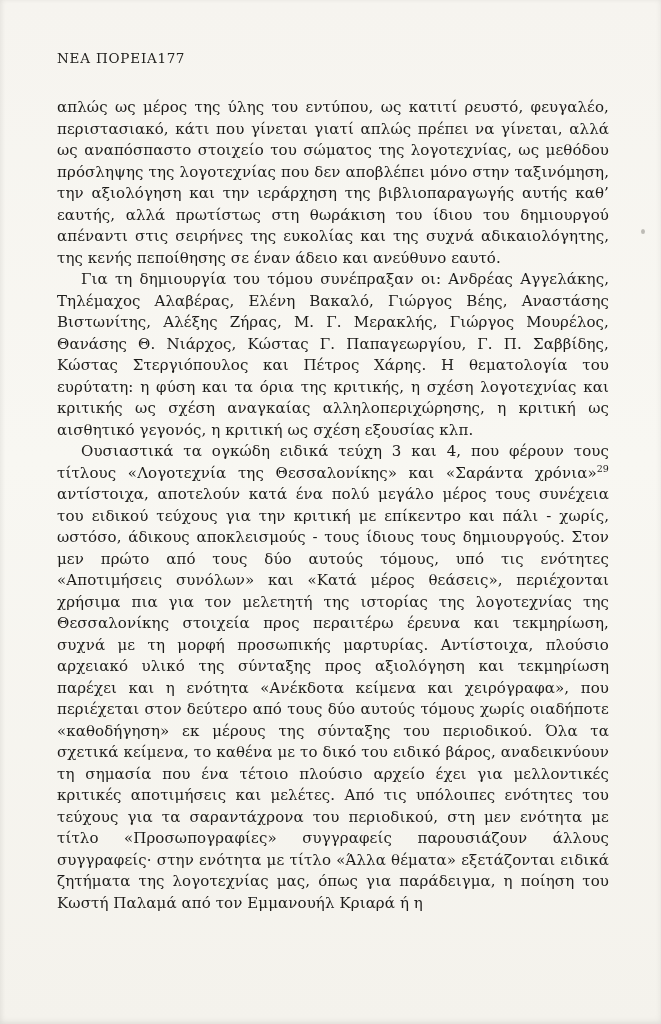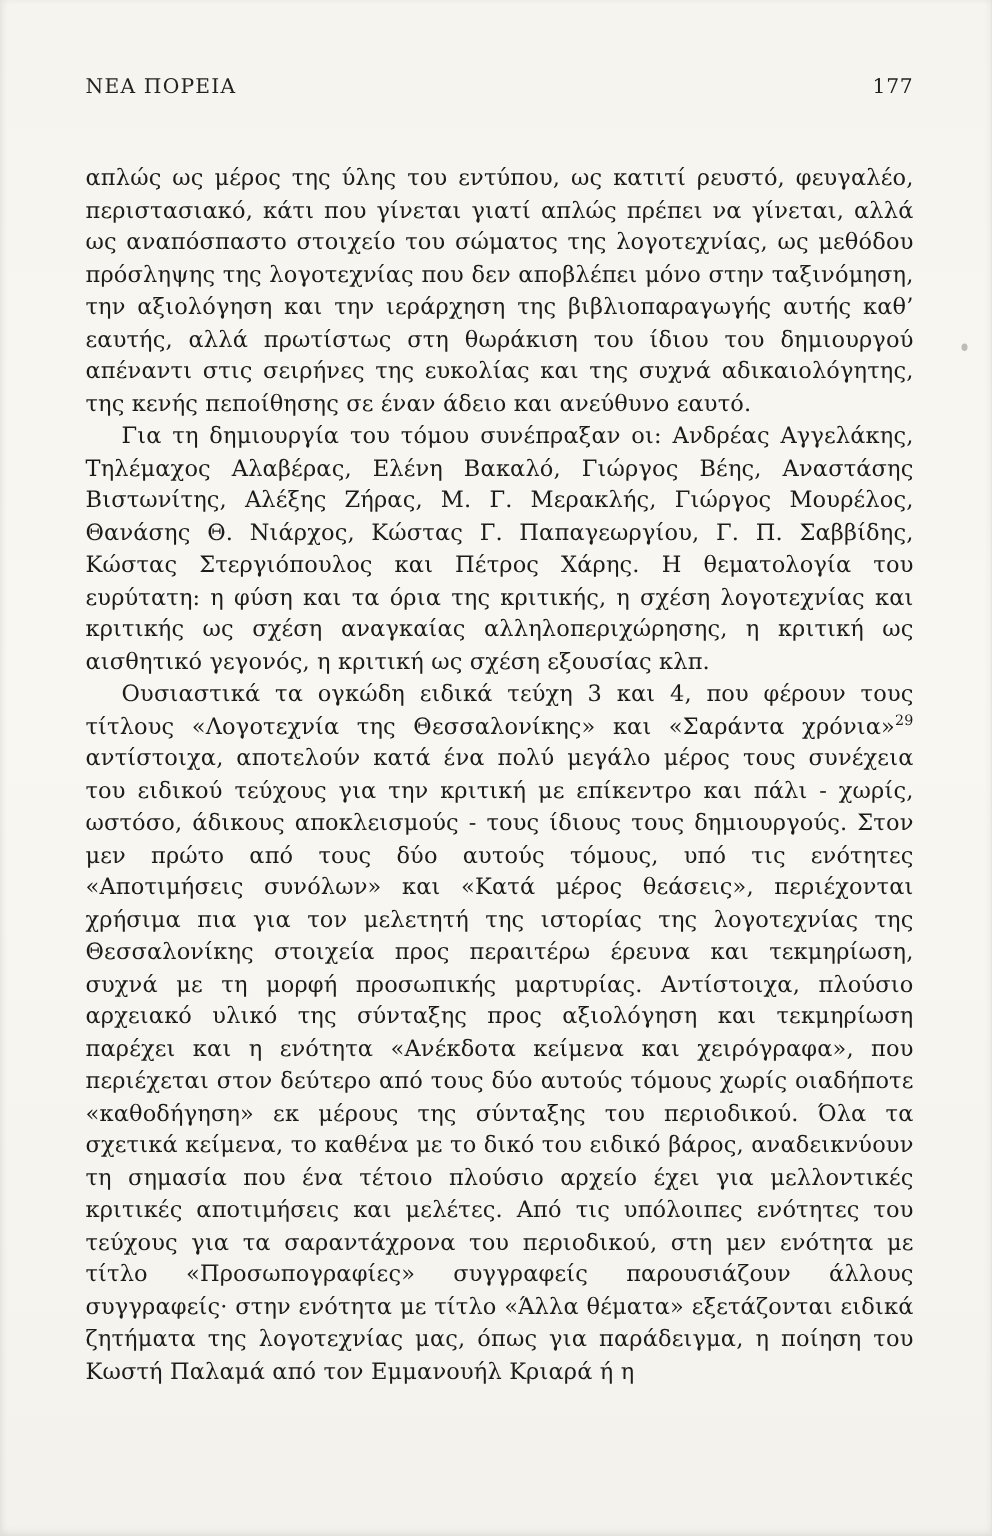--- a/index.html
+++ b/index.html
@@ -15,32 +15,30 @@
     background: linear-gradient(180deg, #f6f4ef 0%, #f8f7f2 45%, #f4f2ec 100%);
     box-shadow: inset 0 -2px 6px rgba(0,0,0,0.07), inset 2px 0 5px rgba(0,0,0,0.03);
     overflow: hidden;
     font-family: "DejaVu Serif", "Liberation Serif", serif;
     color: #1d1c1a;
     box-sizing: border-box;
     padding: 50px 52px 0 57px;
   }
   .page-header {
     display: flex;
-    justify-content: space-between;
     align-items: baseline;
     font-size: 13.5px;
     letter-spacing: 0.8px;
     color: #23221f;
   }
   .page-header .pagenum {
     letter-spacing: 0.5px;
-    margin-left: 16px;
   }
   .text-block {
-    margin-top: 42px;
+    margin-top: 31px;
     font-size: 15px;
     line-height: 21.5px;
     text-align: justify;
     letter-spacing: 0.1px;
   }
   .para {
     margin: 0;
     text-indent: 24px;
   }
   .para.no-indent {

